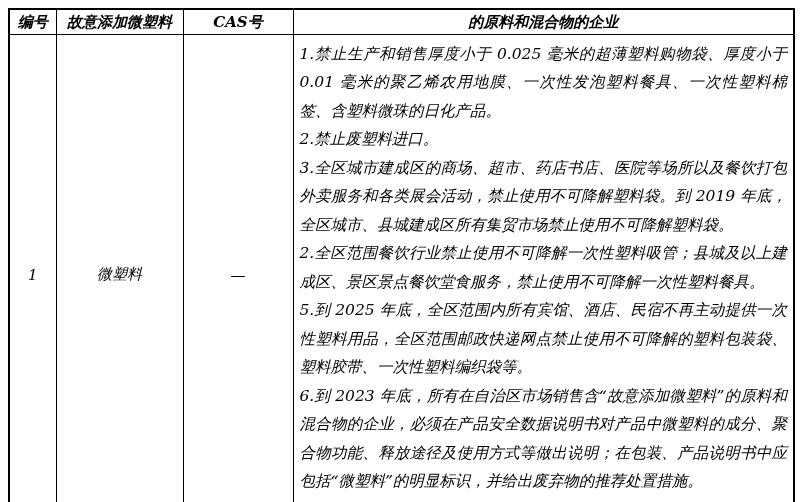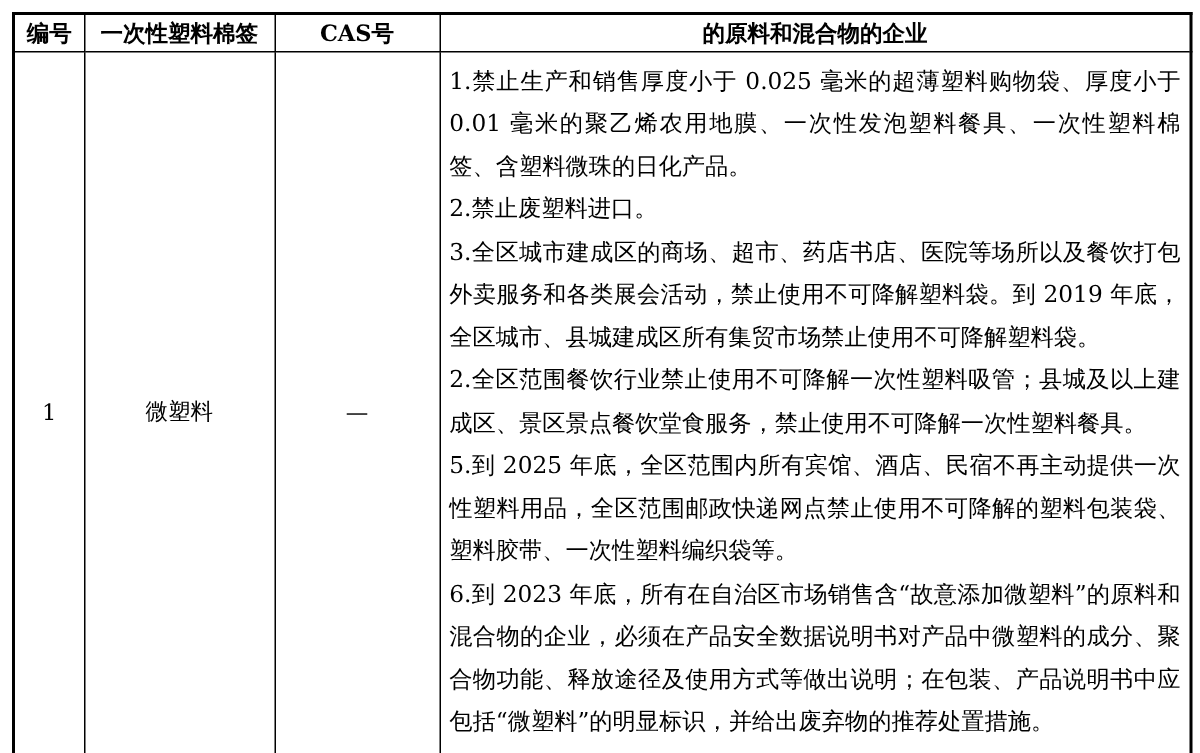--- a/index.html
+++ b/index.html
@@ -20,20 +20,21 @@
   table.doc-table {
     border-collapse: collapse;
     table-layout: fixed;
     width: 785px;
     border: 2px solid #000000;
   }
   table.doc-table th,
   table.doc-table td {
     border: 1px solid #000000;
     box-sizing: border-box;
+    font-style: italic;
   }
   thead th {
     font-weight: bold;
     font-size: 15px;
     text-align: center;
     height: 25px;
     padding: 2px 2px;
     line-height: 1.2;
   }
   tbody tr {
@@ -65,21 +66,21 @@
   <table class="doc-table">
     <colgroup>
       <col style="width:47px">
       <col style="width:127px">
       <col style="width:110px">
       <col style="width:501px">
     </colgroup>
     <thead>
       <tr>
         <th>编号</th>
-        <th>一次性塑料棉签</th>
+        <th>故意添加微塑料</th>
         <th>CAS号</th>
         <th>的原料和混合物的企业</th>
       </tr>
     </thead>
     <tbody>
       <tr>
         <td class="c-center">1</td>
         <td class="c-center">微塑料</td>
         <td class="c-center">—</td>
         <td class="c-measures">

